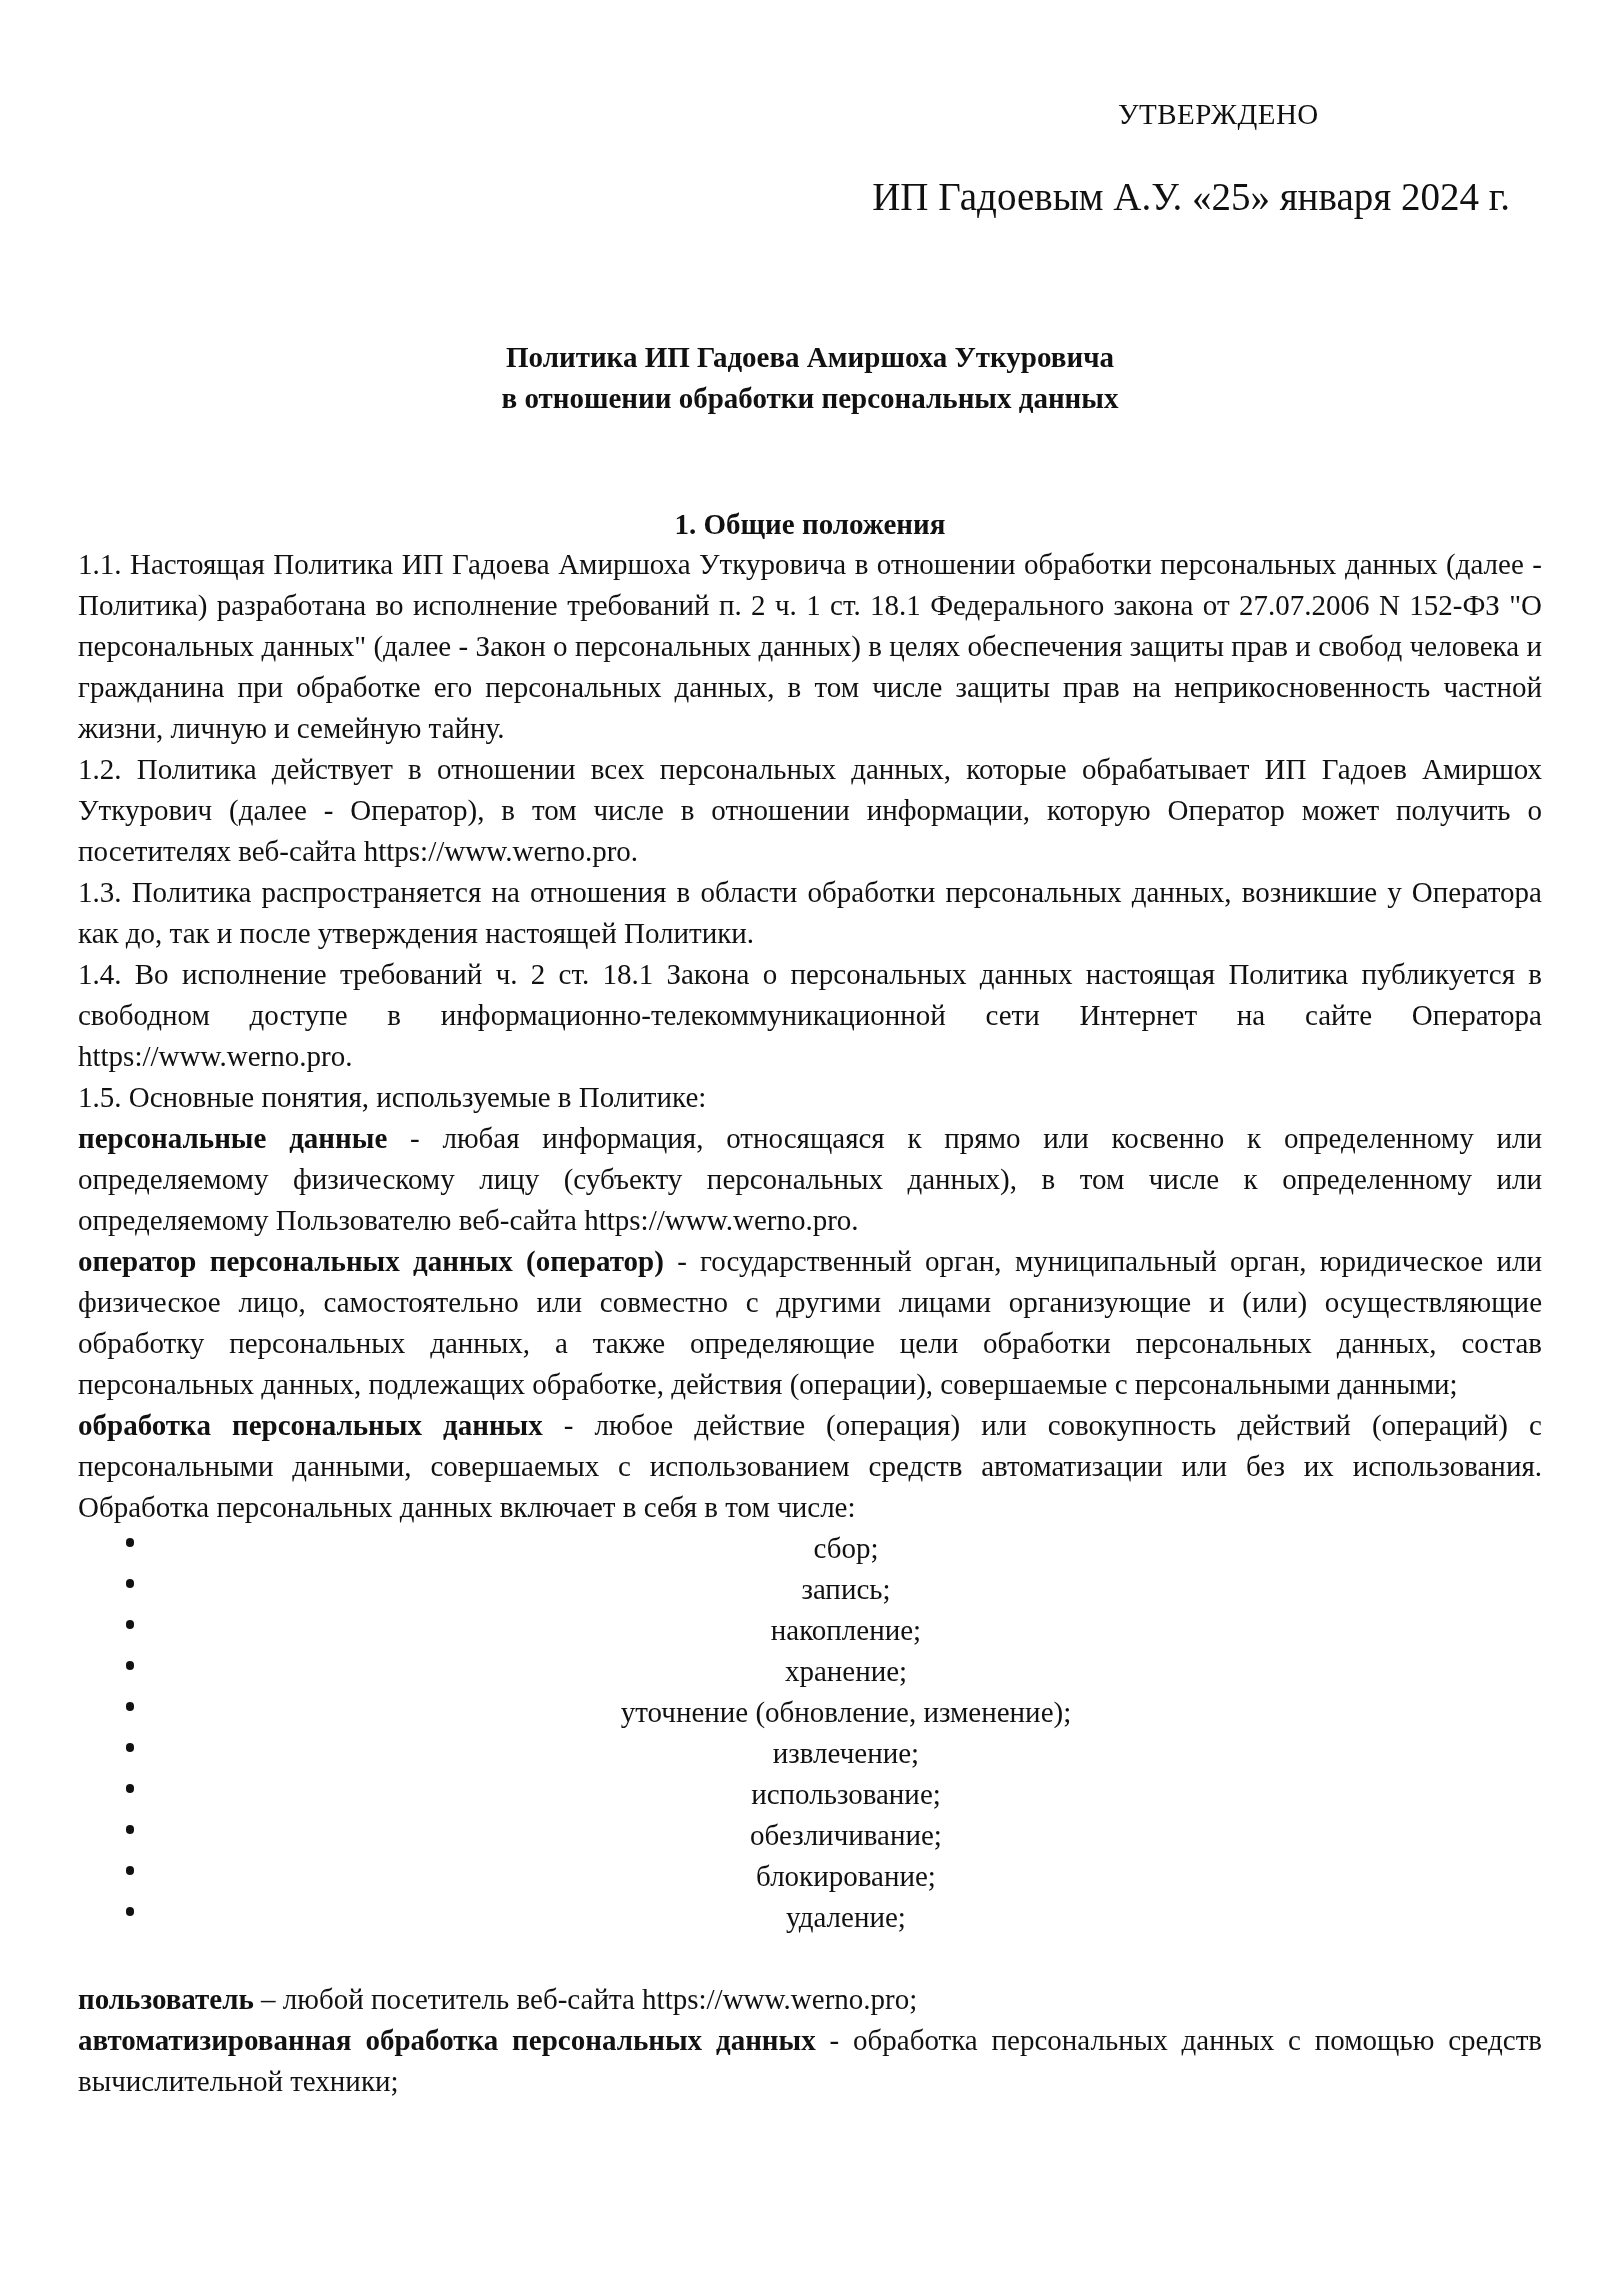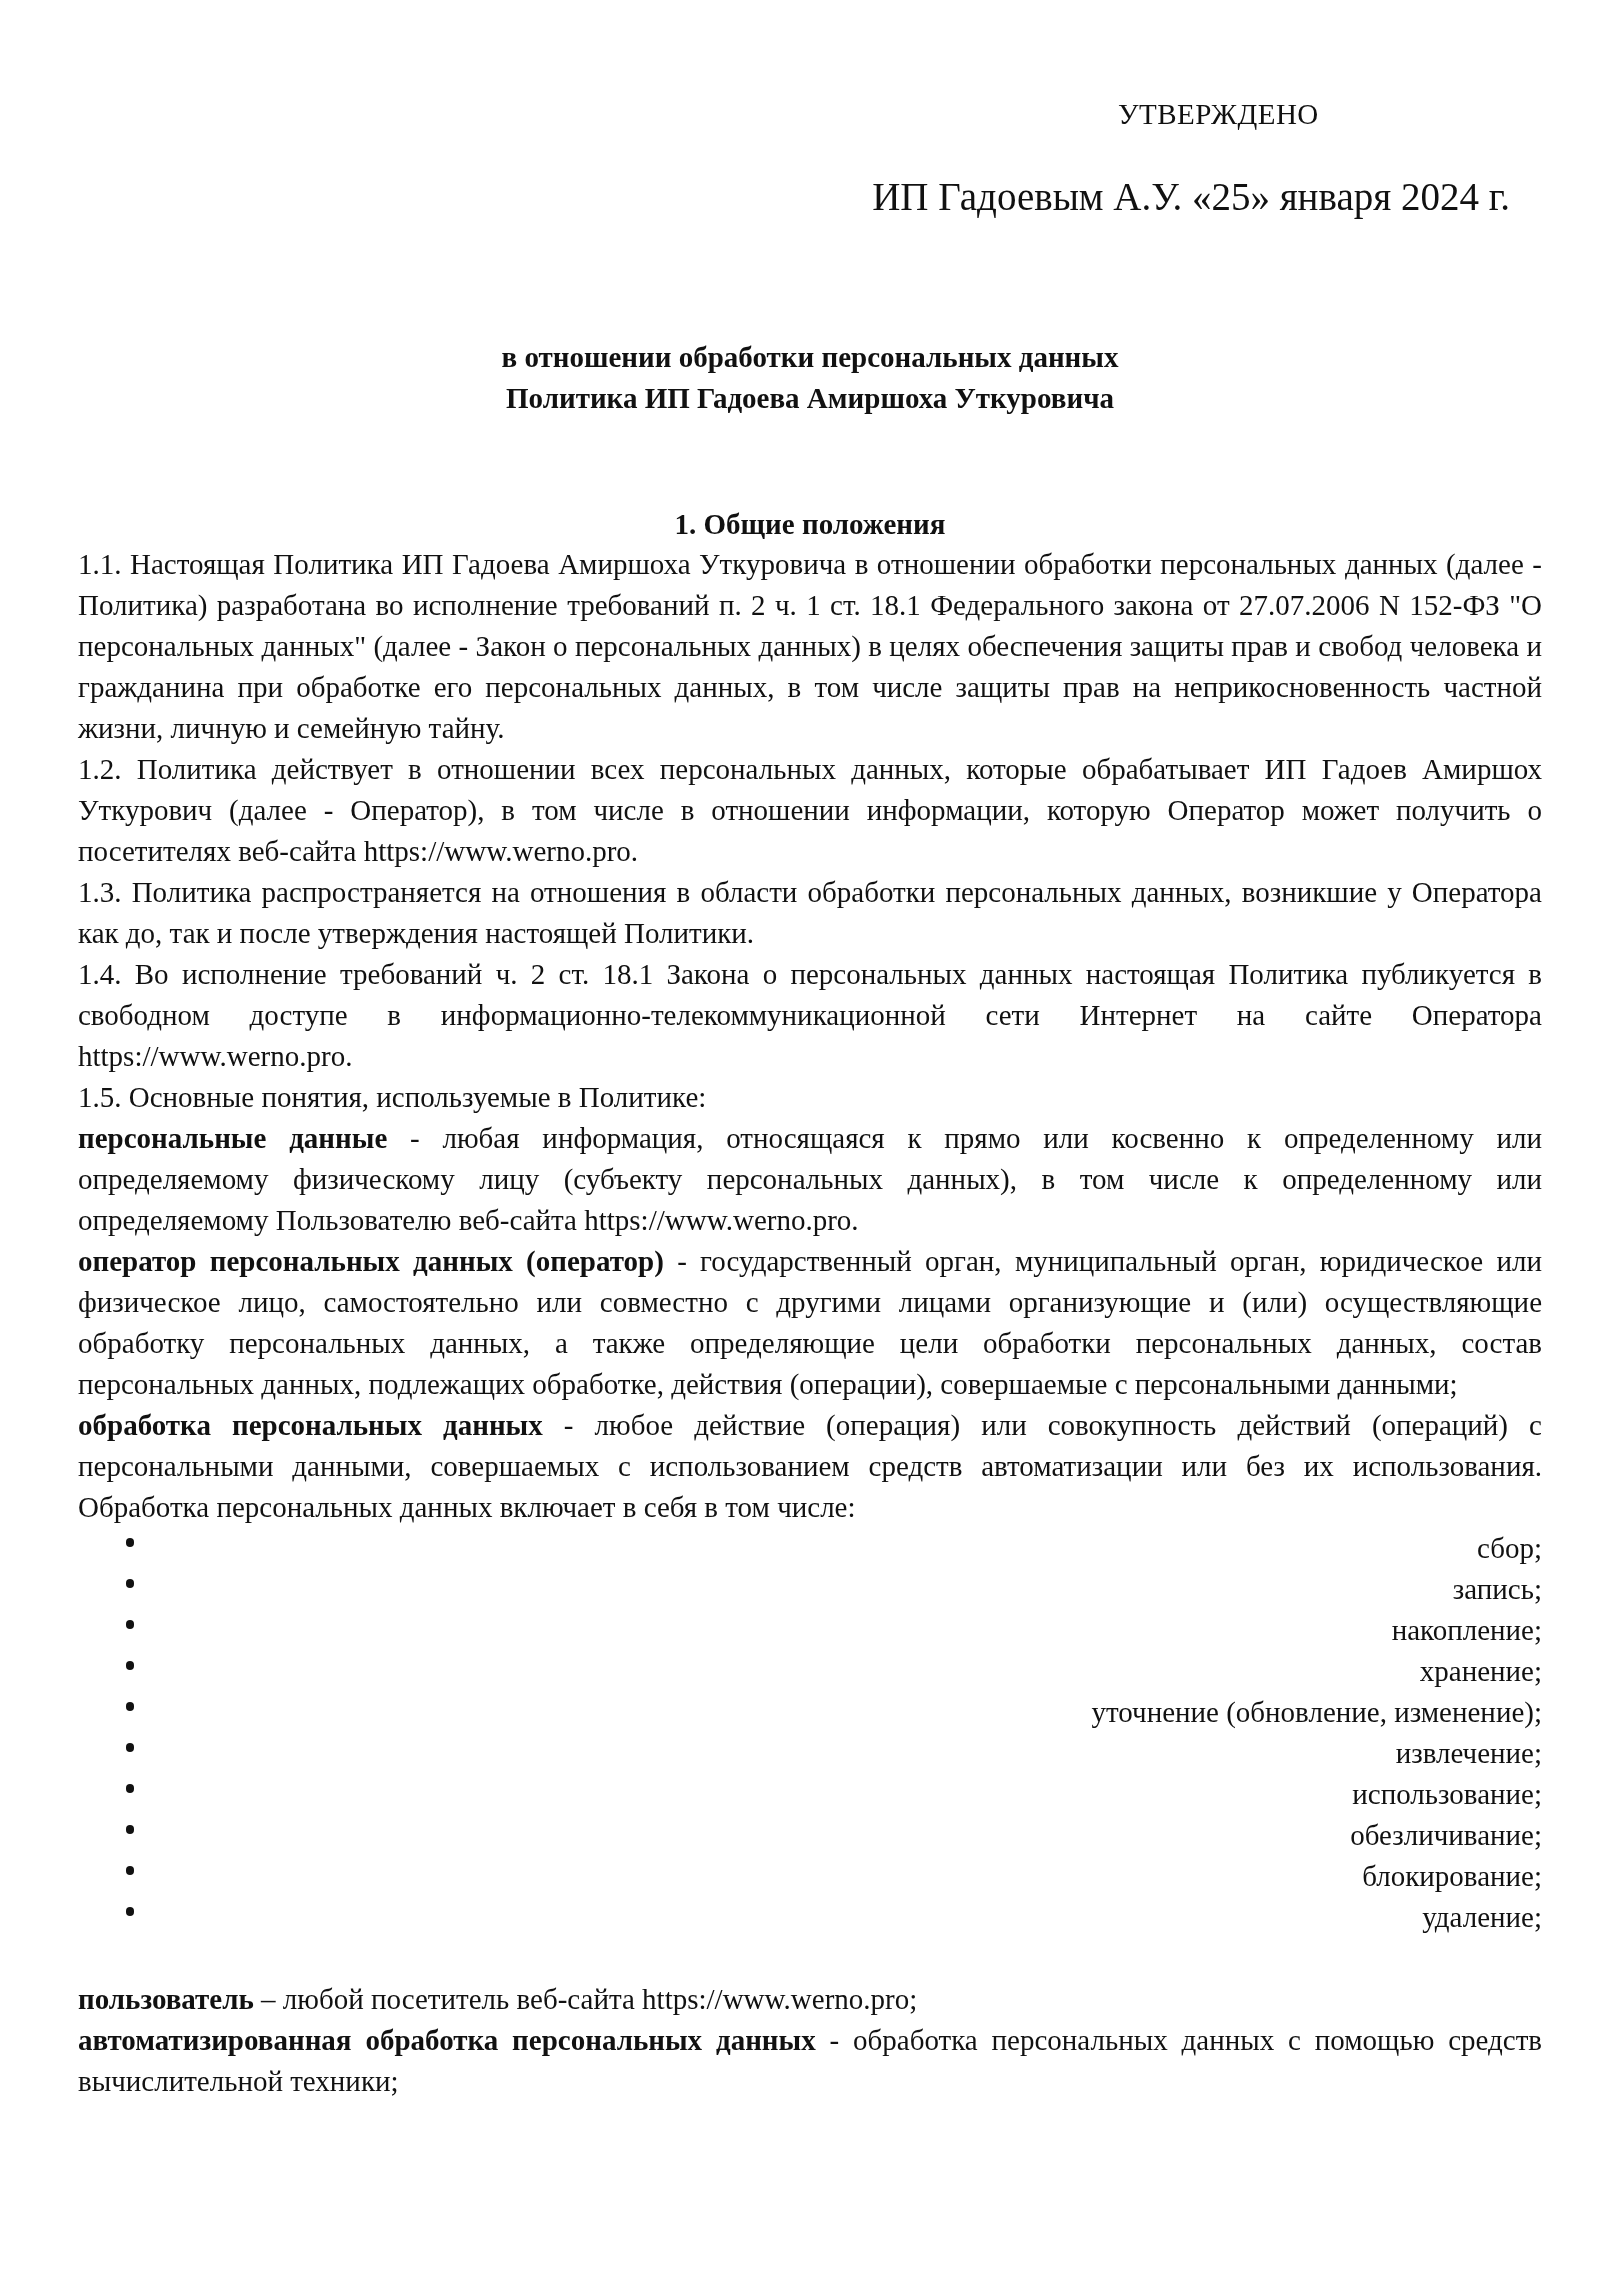--- a/index.html
+++ b/index.html
@@ -79,21 +79,21 @@
       font-weight: bold;
     }
     ul.ops {
       list-style: none;
       margin: 0;
       padding: 0 0 0 72px;
     }
     ul.ops li {
       position: relative;
       line-height: 41px;
-      text-align: right;
+      text-align: center;
     }
     ul.ops li .bullet {
       position: absolute;
       left: -24.5px;
       top: 9.8px;
       width: 8.8px;
       height: 8.8px;
       border-radius: 50%;
       background: #111111;
     }
@@ -105,22 +105,22 @@
 <body>
 
 <div class="page">
 
   <div class="approval">
     <div class="stamp">УТВЕРЖДЕНО</div>
     <div class="signed">ИП Гадоевым А.У. «25» января 2024 г.</div>
   </div>
 
   <div class="title">
+    <div>Политика ИП Гадоева Амиршоха Уткуровича</div>
     <div>в отношении обработки персональных данных</div>
-    <div>Политика ИП Гадоева Амиршоха Уткуровича</div>
   </div>
 
   <div class="section-title">1. Общие положения</div>
 
   <div class="body">
     <p>1.1. Настоящая Политика ИП Гадоева Амиршоха Уткуровича в отношении обработки персональных данных (далее - Политика) разработана во исполнение требований п. 2 ч. 1 ст. 18.1 Федерального закона от 27.07.2006 N 152-ФЗ "О персональных данных" (далее - Закон о персональных данных) в целях обеспечения защиты прав и свобод человека и гражданина при обработке его персональных данных, в том числе защиты прав на неприкосновенность частной жизни, личную и семейную тайну.</p>
     <p><span>1.2. Политика действует в отношении всех персональных данных, которые обрабатывает ИП Гадоев Амиршох Уткурович (далее - Оператор), в том числе в отношении информации, которую Оператор может получить о посетителях веб-сайта https://www.werno.pro.</span></p>
     <p>1.3. Политика распространяется на отношения в области обработки персональных данных, возникшие у Оператора как до, так и после утверждения настоящей Политики.</p>
     <p>1.4. Во исполнение требований ч. 2 ст. 18.1 Закона о персональных данных настоящая Политика публикуется в свободном доступе в информационно-телекоммуникационной сети Интернет на сайте Оператора https://www.werno.pro.</p>
     <p>1.5. Основные понятия, используемые в Политике:</p>

